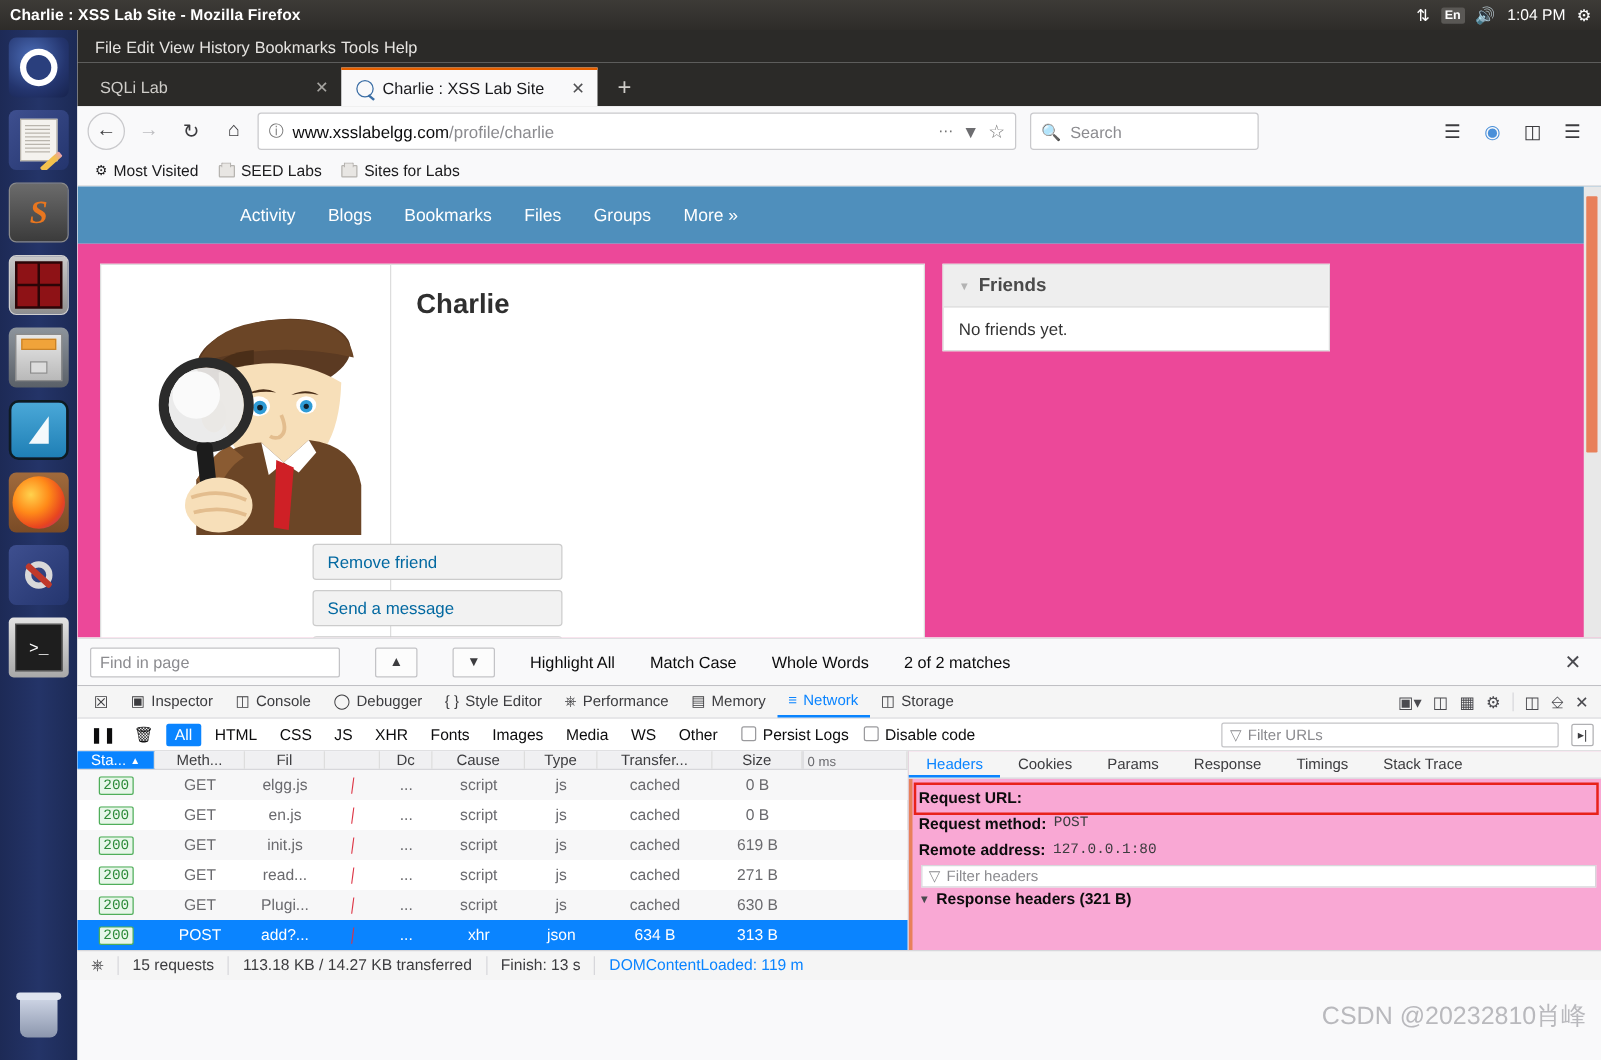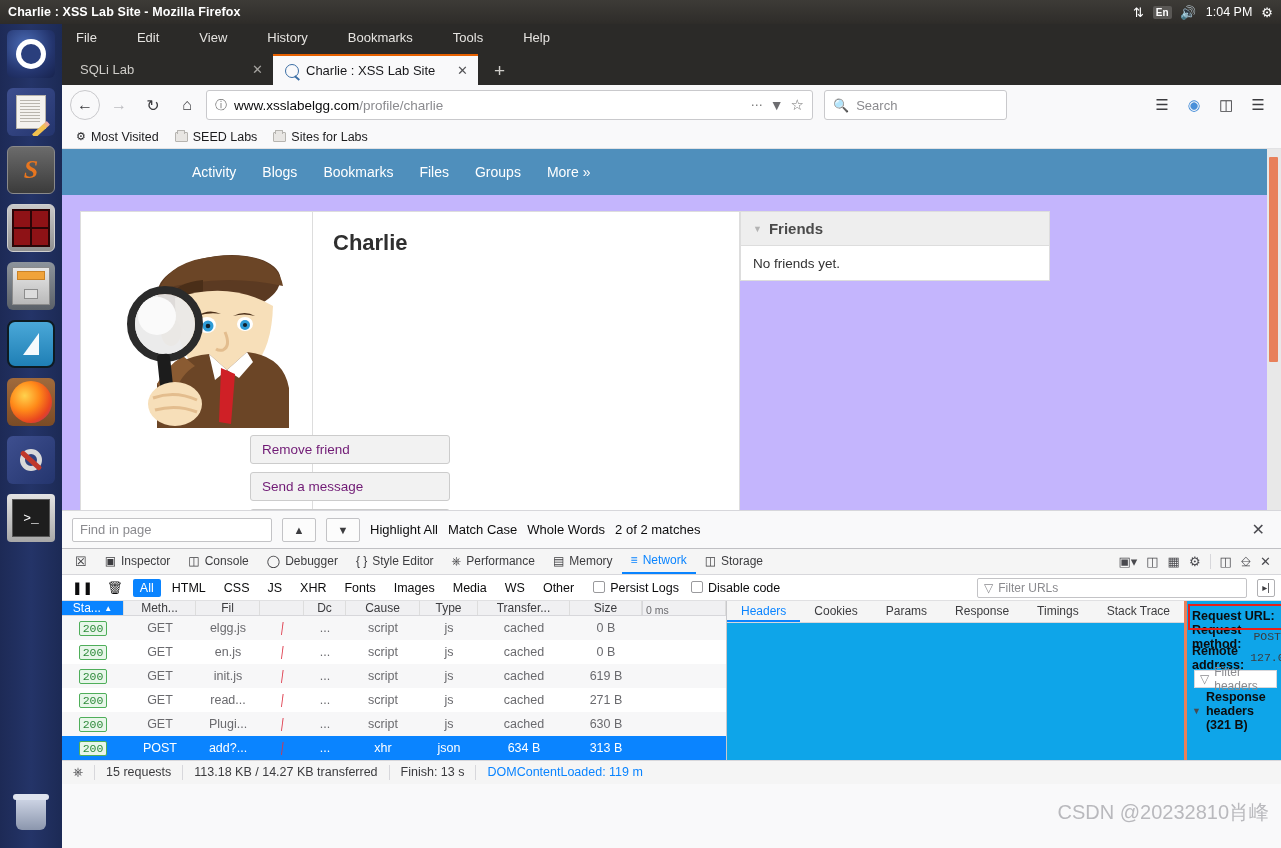--- a/index.html
+++ b/index.html
@@ -79,21 +79,21 @@
       align-items:center; justify-content:center; }
   .li-trash { margin-top:auto; margin-bottom: 10px; }
   .li-trash .bin { width:30px; height:32px; background:linear-gradient(180deg,#cfd6e6,#8b96ad);
       border-radius: 2px 2px 6px 6px; position:relative; }
   .li-trash .bin::before { content:""; position:absolute; left:-3px; right:-3px; top:-4px; height:6px;
       background:#dfe4ef; border-radius:3px; }
 
   
   .browser { position: absolute; top: 24px; left: 62px; width: 1219px; height: 824px; background:#f9f9fa; }
   .menubar { height: 26px; background: #2b2a28; display: flex; align-items: center;
-      padding-left: 14px; gap: 40px; color: #e6e4e1; font-size: 13px; }
+      padding-left: 14px; gap: 4px; color: #e6e4e1; font-size: 13px; }
   .tabstrip { height: 35px; background:#2b2a28; display:flex; align-items:flex-end; padding-left: 6px; }
   .tab { height: 31px; display:flex; align-items:center; gap:7px; padding: 0 10px 0 12px;
       font-size: 13px; color:#cfcdc9; min-width: 205px; position: relative; }
   .tab.active { background:#f9f9fa; color:#18181b; border-top: 2px solid #e66000; }
   .tab .tab-title { flex: 1; white-space: nowrap; overflow: hidden; text-overflow: ellipsis; }
   .tab .tab-close { font-size: 13px; opacity:.75; }
   .tab .favicon { width: 14px; height:14px; border-radius:50%; border: 1.6px solid #3b6ea5;
       position: relative; flex: 0 0 auto; }
   .tab .favicon::after { content:""; position:absolute; right:-2px; bottom:-2px; width:6px;height:2px;
       background:#3b6ea5; transform: rotate(40deg); }
@@ -119,40 +119,40 @@
   .bookmarkbar .bm { display:flex; align-items:center; gap: 5px; }
   .bm .fold { width: 13px; height:10px; background:#e8e6e3; border:1px solid #b6b4b0; border-radius:1px;
       position: relative; }
   .bm .fold::before{ content:""; position:absolute; left:1px; top:-3px; width:6px;height:3px;
       background:#e8e6e3; border:1px solid #b6b4b0; border-bottom:none; border-radius:1px 1px 0 0;}
 
   
   .page { position: relative; height: 361px; background:#fff; overflow: hidden; }
   .elgg-nav { height: 46px; background:#4f8fbc; display:flex; align-items:center; gap: 26px;
       padding-left: 130px; color:#fff; font-size: 14px; }
-  .elgg-body { display:flex; padding: 16px 18px 0 18px; background:#c4b5fd; height: 315px; }
+  .elgg-body { display:flex; padding: 16px 18px 0 18px; gap: 14px; background:#ec4899; height: 315px; }
   .profile-card { width: 660px; border:1px solid #ddd; background:#fff; display:flex; height: 345px; }
   .avatar-col { width: 232px; border-right:1px solid #ddd; padding: 16px; }
   .avatar-box { width: 199px; height: 200px; position: relative; }
   .detail-col { flex:1; padding: 18px 20px; }
   .detail-col h1 { font-size: 22px; color:#2f2f2f; font-family:"Liberation Sans", sans-serif; }
   .elgg-btn { display:block; background:#f2f2f2; border:1px solid #ccc; border-radius:3px;
-      font-size: 13.5px; color:#701a75; padding: 6px 11px; margin-bottom: 8px; text-align:left; }
+      font-size: 13.5px; color:#0369a1; padding: 6px 11px; margin-bottom: 8px; text-align:left; }
   .sidebar-mod { width: 310px; border:1px solid #ddd; background:#fff; height: 70px; }
   .sidebar-mod .mod-head { background:#eee; border-bottom:1px solid #ddd; padding: 8px 12px;
       font-size: 15px; font-weight: bold; color:#4a4a4a; display:flex; align-items:center; gap:7px; }
   .sidebar-mod .caret { color:#b3b3b3; font-size: 9px; }
   .sidebar-mod .mod-body { padding: 10px 12px; font-size: 13.5px; color:#333; }
   .page-scroll { position:absolute; right:0; top:0; width: 14px; height: 100%; background:#e8e8e8; }
   .page-scroll .thumb { position:absolute; top: 8px; left: 2px; width: 9px; height: 205px;
       background:#e8805a; border-radius: 1px; }
 
   
   .findbar { height: 38px; background:#f9f9fa; border-top:1px solid #d7d7db;
-      display:flex; align-items:center; gap: 10px; padding: 0 10px; font-size: 13px; color:#0c0c0d; }
+      display:flex; align-items:center; gap: 28px; padding: 0 10px; font-size: 13px; color:#0c0c0d; }
   .find-input { width: 200px; height: 24px; background:#fff; border:1px solid #c3c3c6; border-radius:2px;
       display:flex; align-items:center; padding: 0 7px; color:#8b8b8f; font-size:13px; }
   .find-nav { width: 34px; height:24px; border:1px solid #c3c3c6; background:#fcfcfc; border-radius:2px;
       display:flex; align-items:center; justify-content:center; font-size:11px; color:#3c3c3f; }
   .find-lbl { color:#0c0c0d; }
   .find-close { margin-left:auto; font-size:16px; color:#4a4a4f; padding-right:6px; }
 
   
   .devtools { background:#fff; border-top:1px solid #c0c0c4; height: 236px; display:flex; flex-direction:column; }
   .dt-toolbar { height: 26px; background:#f5f5f5; border-bottom:1px solid #d7d7db;
@@ -187,21 +187,21 @@
       font-size:11.5px; padding: 0 3px; font-family:"Liberation Mono",monospace; }
   .blocked-icn { color:#d34; font-size:11px; transform: rotate(-20deg); display:inline-block; }
   .col-status{width:62px}.col-method{width:72px}.col-file{width:64px}
   .col-sec{width:44px}.col-dc{width:42px}.col-cause{width:74px}
   .col-type{width:58px}.col-transfer{width:92px}.col-size{width:72px}
   .col-timeline{flex:1; position:relative;}
   .timeline-tick { position:absolute; left:0; top:0; bottom:0; width:1px; background:#d7d7db; }
   .timeline-0ms { position:absolute; left:4px; top:3px; font-size:10.5px; color:#6a6a6e; }
   .timeline-pink { position:absolute; left:0px; top:0; bottom:0; width:1px; background:#d838b9; }
 
-  .net-detail { flex:1; display:flex; flex-direction:row; background:#0ea5e9; min-width:0; }
+  .net-detail { flex:1; display:flex; flex-direction:column; background:#f9a8d4; min-width:0; }
   .detail-tabs { height:22px; display:flex; font-size:12px; color:#3c3c3f; background:#f5f5f5;
       border-bottom:1px solid #d7d7db; }
   .detail-tabs .dtab { padding: 0 14px; line-height:21px; }
   .detail-tabs .dtab.sel { color:#0a84ff; border-bottom:2px solid #0a84ff; }
   .detail-body { flex:1; padding: 4px 0 0 8px; font-size:12.5px; color:#0c0c0d; overflow:hidden; position:relative; }
   .drow { display:flex; align-items:center; gap:6px; height: 21px; }
   .dlabel { font-weight:bold; color:#0c0c0d; }
   .dval { font-family:"Liberation Mono",monospace; font-size:11.5px; color:#3c3c3f; }
   .url-input { flex:1; border:1px solid #b8d4f0; background:#fff; padding: 1px 3px;
       font-family:"Liberation Mono",monospace; font-size:11.5px; color:#0c0c0d; overflow:hidden;

